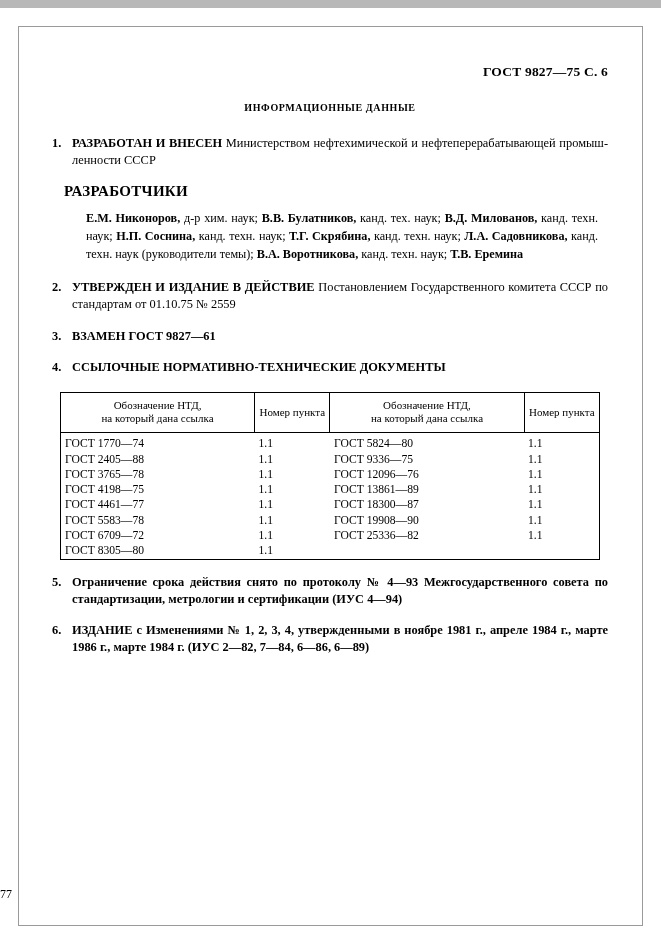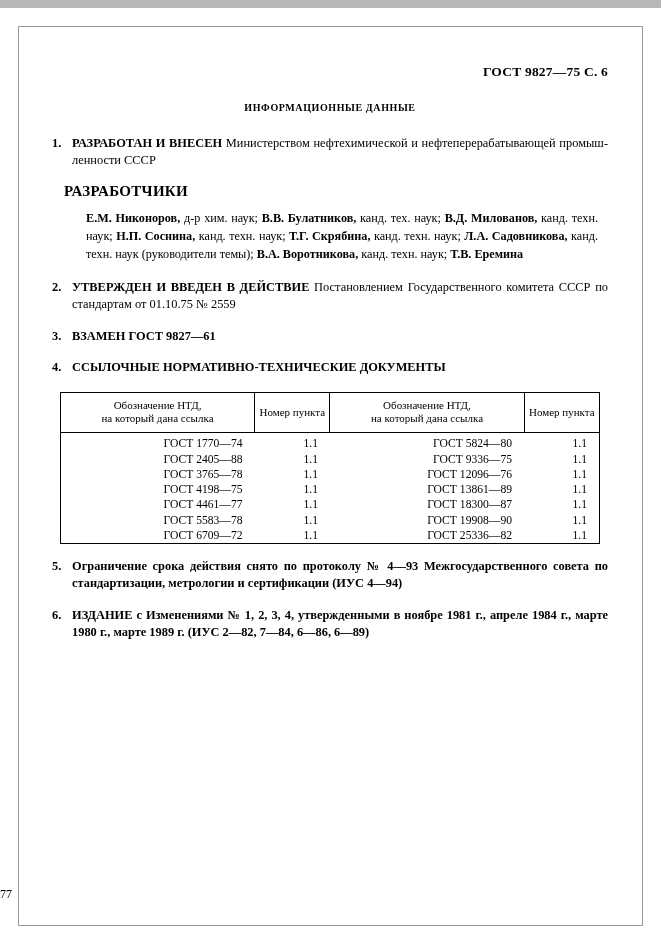--- a/index.html
+++ b/index.html
@@ -89,22 +89,22 @@
     border: 1px solid #000;
     font-weight: normal;
     padding: 6px 4px;
     line-height: 1.25;
     text-align: center;
     vertical-align: middle;
   }
   table.ntd th.wide { width: 36%; }
   table.ntd th.narrow { width: 14%; }
   table.ntd td {
-    padding: 0 12px;
-    text-align: right;
+    padding: 0 4px;
+    text-align: left;
     font-size: 11.6px;
     line-height: 1.32;
     border: none;
   }
   table.ntd tbody tr:first-child td { padding-top: 3px; }
   table.ntd tbody {
     border-left: 1px solid #000;
     border-right: 1px solid #000;
     border-bottom: 1px solid #000;
   }
@@ -136,21 +136,21 @@
       </div>
     </div>
 
     <div class="sub-head">РАЗРАБОТЧИКИ</div>
 
     <div class="devs"><span class="b">Е.М. Никоноров,</span><span> д-р хим. наук; </span><span class="b">В.В. Булатников,</span><span> канд. тех. наук; </span><span class="b">В.Д. Милованов,</span><span> канд. техн. наук; </span><span class="b">Н.П. Соснина,</span><span> канд. техн. наук; </span><span class="b">Т.Г. Скрябина,</span><span> канд. техн. наук; </span><span class="b">Л.А. Садовникова,</span><span> канд. техн. наук (руководители темы); </span><span class="b">В.А. Воротникова,</span><span> канд. техн. наук; </span><span class="b">Т.В. Еремина</span></div>
 
     <div class="item">
       <span class="num">2.</span>
       <div class="body">
-        <span class="b">УТВЕРЖДЕН И ВВЕДЕН В ДЕЙСТВИЕ</span><span> Постановлением Государственного комитета СССР по стандартам от 01.10.75 № 2559</span>
+        <span class="b">УТВЕРЖДЕН И ИЗДАНИЕ В ДЕЙСТВИЕ</span><span> Постановлением Государственного комитета СССР по стандартам от 01.10.75 № 2559</span>
       </div>
     </div>
 
     <div class="item">
       <span class="num">3.</span>
       <div class="body">
         <span class="b">ВЗАМЕН ГОСТ 9827—61</span>
       </div>
     </div>
 
@@ -206,33 +206,39 @@
             <td>1.1</td>
             <td>ГОСТ 19908—90</td>
             <td>1.1</td>
           </tr>
           <tr>
             <td>ГОСТ 6709—72</td>
             <td>1.1</td>
             <td>ГОСТ 25336—82</td>
             <td>1.1</td>
           </tr>
+          <tr>
+            <td>ГОСТ 8305—80</td>
+            <td>1.1</td>
+            <td></td>
+            <td></td>
+          </tr>
         </tbody>
     </table>
 
     <div class="item">
       <span class="num">5.</span>
       <div class="body">
         <span class="b">Ограничение срока действия снято по протоколу № 4—93 Межгосударственного совета по стан­дартизации, метрологии и сертификации (ИУС 4—94)</span>
       </div>
     </div>
 
     <div class="item">
       <span class="num">6.</span>
       <div class="body">
-        <span class="b">ИЗДАНИЕ с Изменениями № 1, 2, 3, 4, утвержденными в ноябре 1981 г., апреле 1984 г., марте 1980 г., марте 1989 г. (ИУС 2—82, 7—84, 6—86, 6—89)</span>
+        <span class="b">ИЗДАНИЕ с Изменениями № 1, 2, 3, 4, утвержденными в ноябре 1981 г., апреле 1984 г., марте 1986 г., марте 1984 г. (ИУС 2—82, 7—84, 6—86, 6—89)</span>
       </div>
     </div>
 
   </div>
 
   <div class="pagenum">77</div>
 </div>
 
 </body></html>

